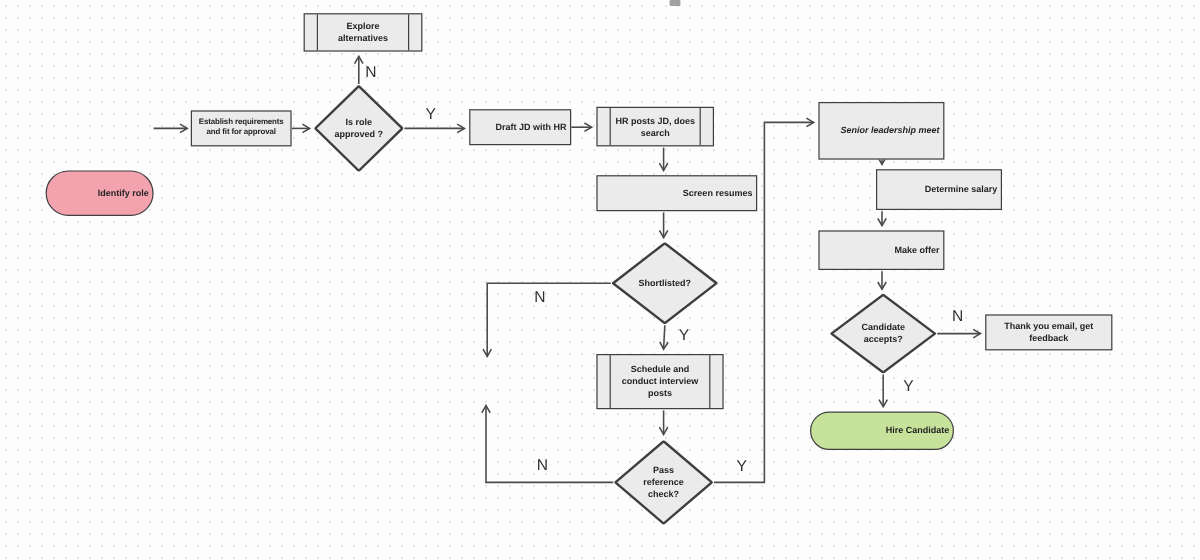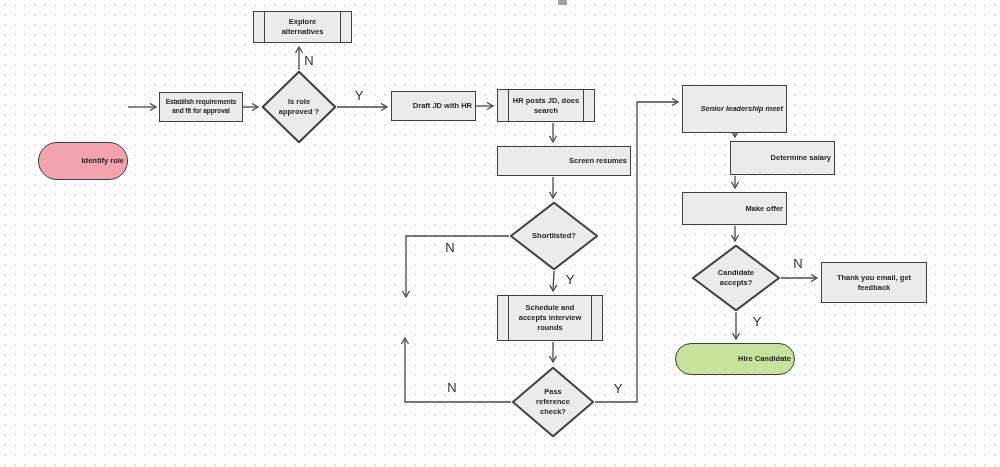--- a/index.html
+++ b/index.html
@@ -113,36 +113,36 @@
   <div class="node predef" style="left:497px;top:89px;width:98px;height:33px;">
     <span>HR posts JD, does search</span>
   </div>
 
   <div class="node" style="left:497px;top:146px;width:134px;height:30px;">
     <span>Screen resumes</span>
   </div>
 
 
   <div class="node predef" style="left:497px;top:295px;width:106px;height:46px;">
-    <span>Schedule and accepts interview rounds</span>
+    <span>Schedule and conduct interview posts</span>
   </div>
 
   <div class="node" style="left:682px;top:85px;width:105px;height:48px;font-style:italic;">
     <span>Senior leadership meet</span>
   </div>
 
   <div class="node" style="left:682px;top:141px;width:105px;height:34px;margin-left:48px;">
     <span>Determine salary</span>
   </div>
 
   <div class="node" style="left:682px;top:192px;width:105px;height:33px;">
     <span>Make offer</span>
   </div>
 
-  <div class="node" style="left:821px;top:262px;width:106px;height:41px;">
+  <div class="node" style="left:821px;top:262px;width:106px;height:30px;">
     <span>Thank you email, get feedback</span>
   </div>
 
   <div class="diamond" style="left:262px;top:71px;width:74px;height:72px;">
     <svg viewBox="0 0 100 100" preserveAspectRatio="none">
       <polygon points="50,1 99,50 50,99 1,50" vector-effect="non-scaling-stroke"></polygon>
     </svg>
     <span class="lbl" style="width:46px;">Is role approved ?</span>
   </div>
 

